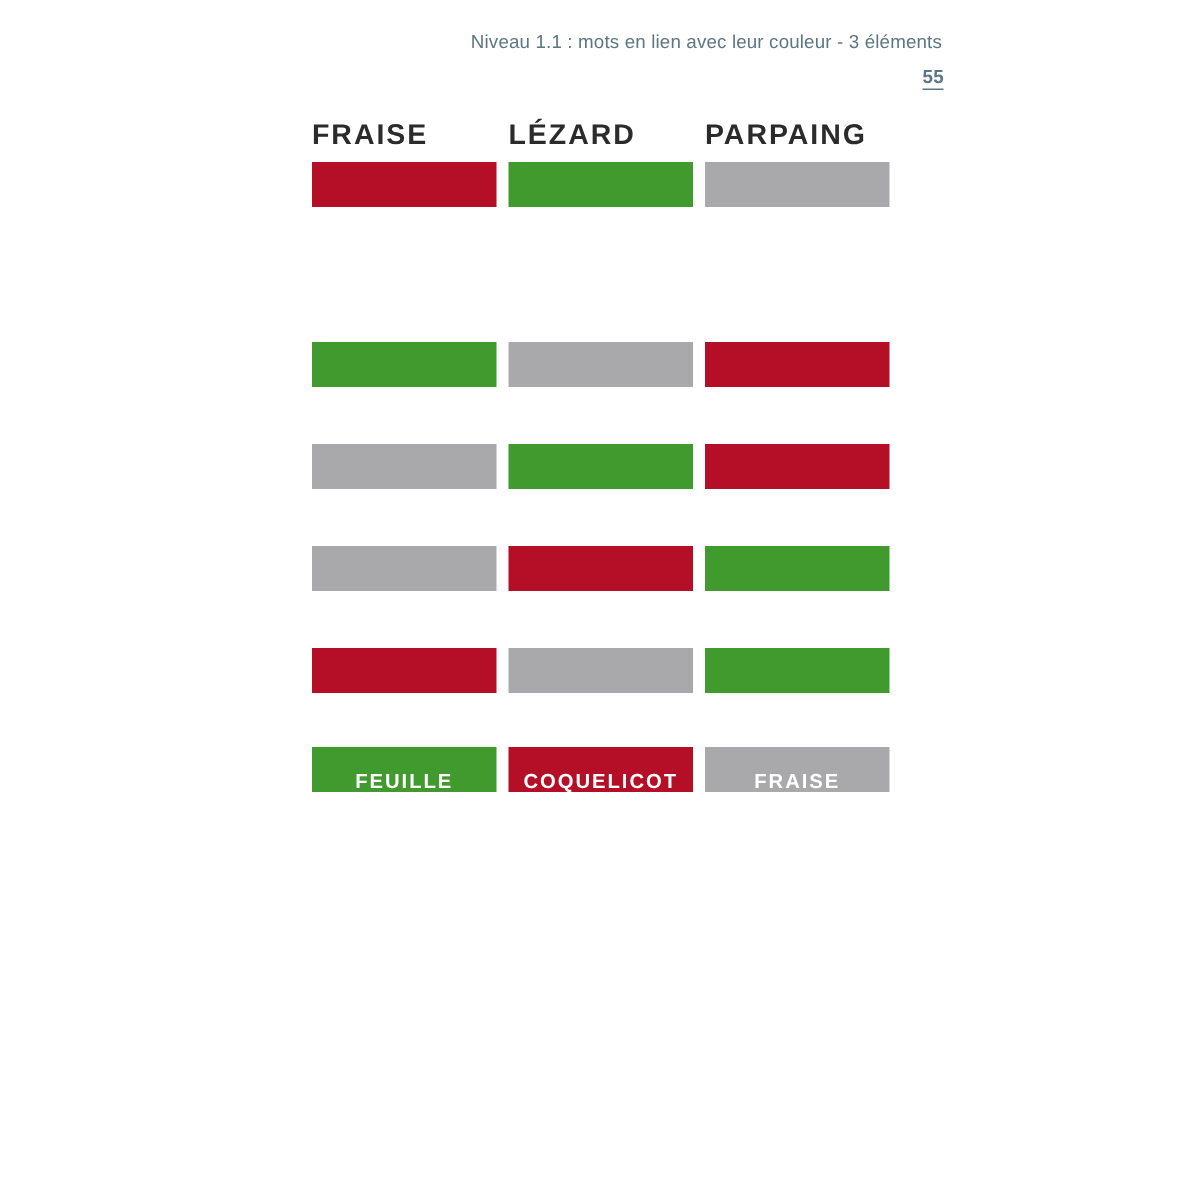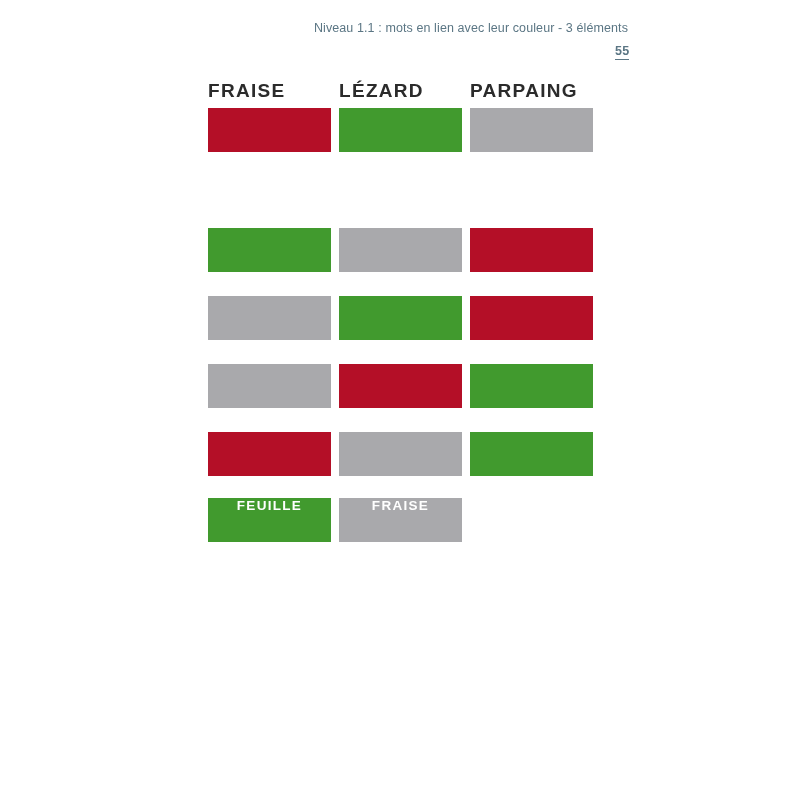--- a/index.html
+++ b/index.html
@@ -71,24 +71,24 @@
     color: #2b2b2b;
     letter-spacing: 1.3px;
   }
 
   .row {
     display: flex;
     gap: 8px;
   }
   .cell {
     width: 123px;
-    height: 44px;
+    height: 30px;
     box-sizing: border-box;
     display: flex;
-    align-items: flex-start;
+    align-items: flex-end;
     justify-content: center;
   }
   .cell.red   { background: #b40f27; }
   .cell.green { background: #419a2e; }
   .cell.gray  { background: #a9a9ac; }
 
   .cell-label {
     color: #ffffff;
     font-size: 13.5px;
     font-weight: 700;
@@ -157,18 +157,21 @@
       </div>
       <div class="row row-abs" style="top: 352px;">
         <div class="cell red"></div>
         <div class="cell gray"></div>
         <div class="cell green"></div>
       </div>
       <div class="row row-abs" style="top: 418px;">
         <div class="cell green">
           <span class="cell-label">FEUILLE</span>
         </div>
+        <div class="cell red">
+          <span class="cell-label">COQUELICOT</span>
+        </div>
         <div class="cell gray">
           <span class="cell-label">FRAISE</span>
         </div>
       </div>
     </div>
 </div>
 
 </body></html>

